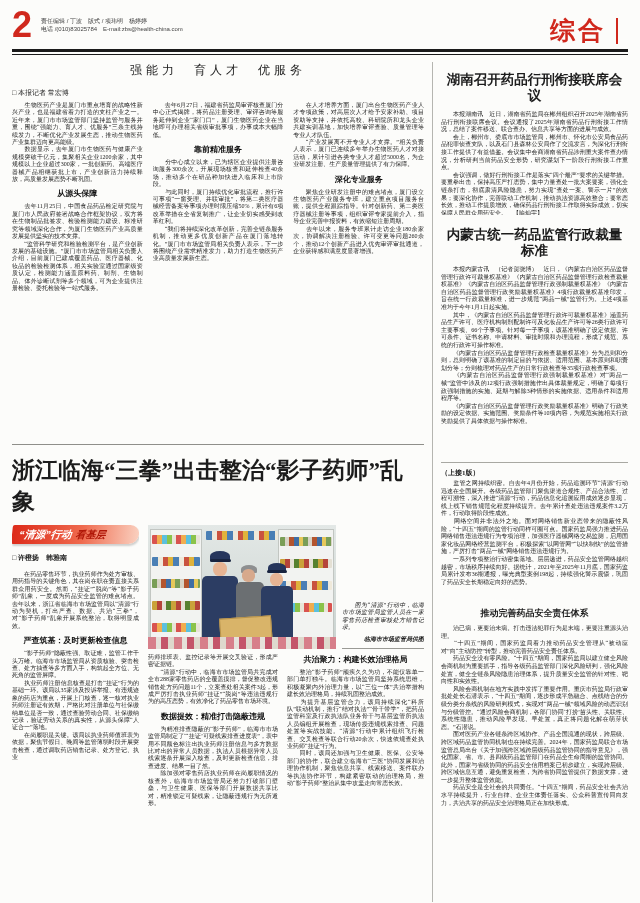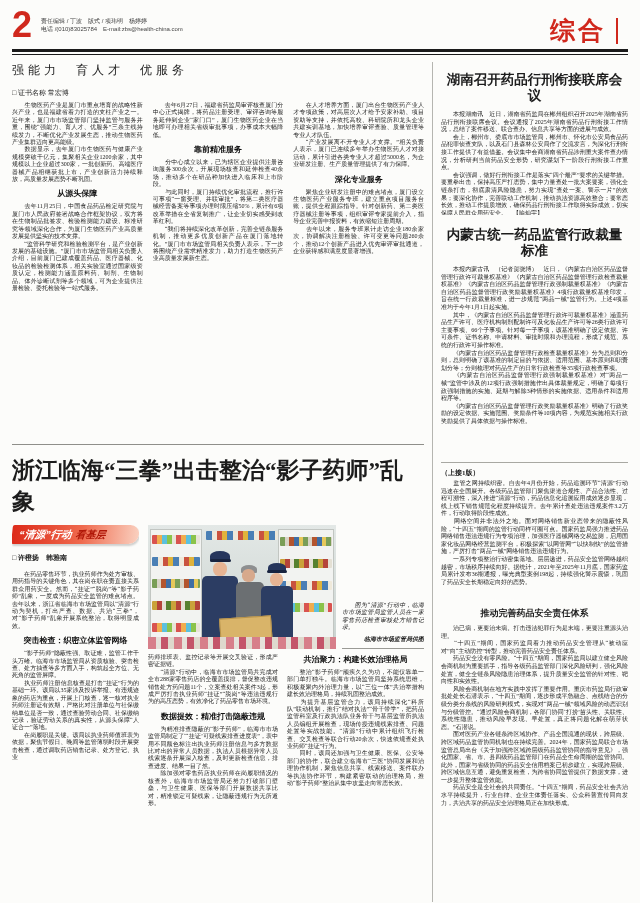--- a/index.html
+++ b/index.html
@@ -20,21 +20,21 @@
 .mast-date { font-size:6.5px; color:#222; margin-top:3px; font-family:"Liberation Sans","DejaVu Sans",sans-serif; }
 .hdr-rule { margin-top:3px; border-top:3px solid #1b1b1b; border-bottom:1px solid #1b1b1b; height:6px; }
 
 
 .content { display:flex; margin-top:5px; height:842px; overflow:hidden; }
 .left-region { width:412px; display:flex; flex-direction:column; }
 .vsep { width:1px; background:#b5b5b0; margin:2px 8px 0; }
 .sidebar { flex:1; overflow:hidden; }
 
 
-.kicker { text-align:left; font-size:12px; letter-spacing:4px; margin-top:2px; }
+.kicker { text-align:center; font-size:12px; letter-spacing:4px; margin-top:2px; }
 .headline1 { text-align:center; font-size:25px; font-weight:700; letter-spacing:0.5px; margin-top:3px; }
 .byline1 { font-size:7px; margin-top:9px; color:#222; }
 .cols3 { display:flex; gap:10px; margin-top:4px; height:334px; overflow:hidden; }
 .col { flex:1; overflow:hidden; }
 .bodytext { font-size:6px; line-height:7.4px; text-align:justify; white-space:pre-line; color:#222; }
 .subhead { text-align:center; font-weight:bold; font-size:8px; margin:5px 0 4px; color:#111; }
 .sep-rule { border-top:1.5px solid #8f8f8a; margin:8px 0 2px; }
 
 
 .headline2 { text-align:left; font-size:23px; font-weight:700; margin:8px 0 8px; }
@@ -104,21 +104,21 @@
     </div>
   </div>
   <div class="hdr-rule"></div>
 
   <div class="content">
 
     <div class="left-region">
 
       <div>
         <div class="kicker">强能力　育人才　优服务</div>
-        <div class="byline1">□ 证书名称 常宏博</div>
+        <div class="byline1">□ 本报记者 常宏博</div>
         <div class="cols3">
           <div class="col">
             <div class="bodytext">　　生物医药产业是厦门市重点培育的战略性新兴产业，也是福建省着力打造的支柱产业之一。近年来，厦门市市场监管部门坚持监管与服务并重，围绕“强能力、育人才、优服务”三条主线持续发力，不断优化产业发展生态，推动生物医药产业集群迈向更高能级。
 　　数据显示，去年厦门市生物医药与健康产业规模突破千亿元，集聚相关企业1200余家，其中规模以上企业超过300家，一批创新药、高端医疗器械产品相继获批上市，产业创新活力持续释放，高质量发展态势不断巩固。</div>
             <div class="subhead">从源头保障</div>
             <div class="bodytext">　　去年11月25日，中国食品药品检定研究院与厦门市人民政府签署战略合作框架协议，双方将在生物制品批签发、检验检测能力建设、标准研究等领域深化合作，为厦门生物医药产业高质量发展提供坚实的技术支撑。
 　　“监管科学研究和检验检测平台，是产业创新发展的基础设施。”厦门市市场监管局相关负责人介绍，目前厦门已建成覆盖药品、医疗器械、化妆品的检验检测体系，相关实验室通过国家级资质认定，检测能力涵盖原料药、制剂、生物制品、体外诊断试剂等多个领域，可为企业提供注册检验、委托检验等一站式服务。</div>
           </div>
           <div class="col">
             <div class="bodytext">　　去年6月27日，福建省药监局审评核查厦门分中心正式揭牌，将药品注册受理、审评咨询等服务延伸到企业“家门口”，厦门生物医药企业在当地即可办理相关省级审批事项，办事成本大幅降低。</div>
@@ -143,21 +143,21 @@
         <div class="headline2">浙江临海“三拳”出击整治“影子药师”乱象</div>
         <div class="mid-grid">
 
           <div class="mcol1">
             <div class="badge">
               <span class="badge-main">“清源”行动</span>
               <span class="badge-sub">看基层</span>
             </div>
             <div class="byline2">□ 许橙扬　韩雅南</div>
             <div class="bodytext">　　在药品零售环节，执业药师作为处方审核、用药指导的关键角色，其在岗在职在责直接关系群众用药安全。然而，“挂证”“脱岗”等“影子药师”乱象，一度成为药品安全监管的难点堵点。去年以来，浙江省临海市市场监管局以“清源”行动为契机，打出严查、数据、共治“三拳”，对“影子药师”乱象开展系统整治，取得明显成效。</div>
-            <div class="subhead">突击检查：织密立体监管网络</div>
+            <div class="subhead">严查筑基：及时更新检查信息</div>
             <div class="bodytext">　　“影子药师”隐蔽性强、取证难，监管工作千头万绪。临海市市场监管局从资质核验、突击检查、处方抽查等多方面入手，构筑起全方位、无死角的监管屏障。
 　　执业药师注册信息核查是打击“挂证”行为的基础一环。该局以35家涉及投诉举报、有违规迹象的药店为重点，开展上门核查，逐一核对执业药师注册证有效期，严格比对注册单位与社保缴纳单位是否一致，通过查验劳动合同、社保缴纳记录，验证劳动关系的真实性，从源头保障“人证合一”落地。
 　　在岗履职是关键。该局以执业药师值班表为依据，聚焦节假日、晚间等监管薄弱时段开展突击检查，通过调取药店销售记录、处方登记、执业</div>
           </div>
 
           <div class="mright">
             <div class="photo-row">
 
               <div class="photo">
                 <div class="shelf" style="left:2px;top:4px;width:52px;height:116px;"></div>

